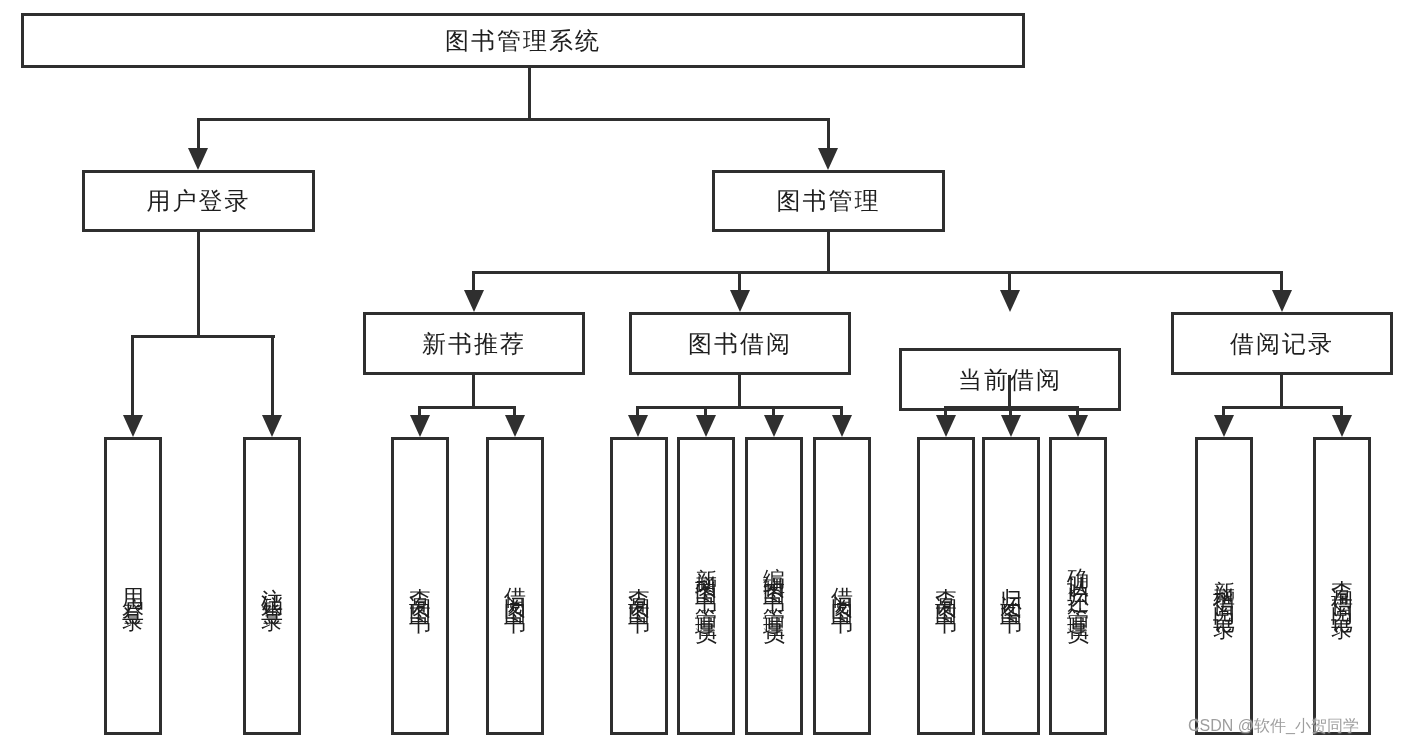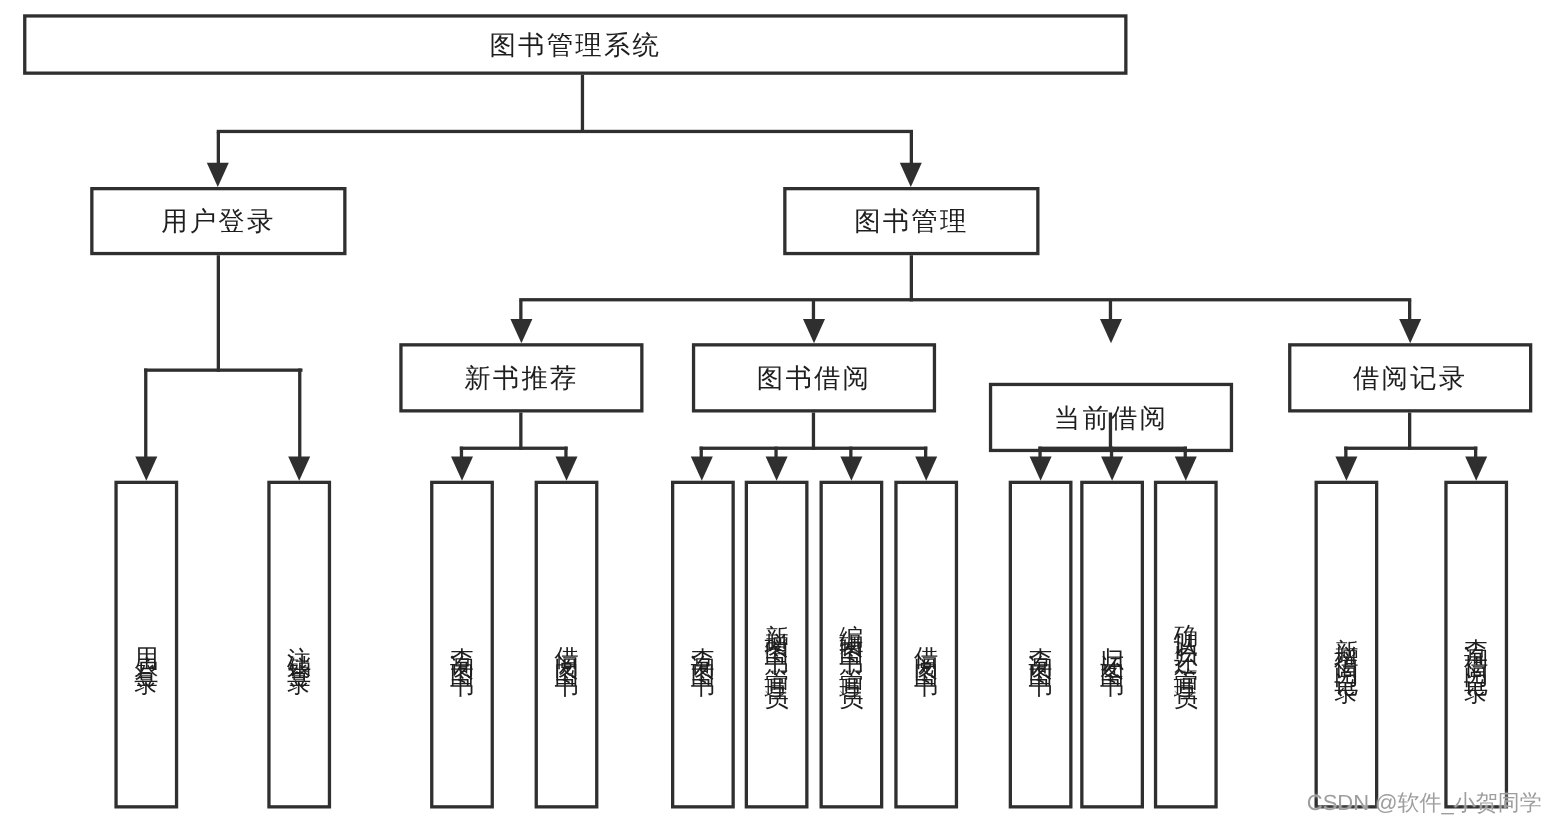--- a/index.html
+++ b/index.html
@@ -51,21 +51,21 @@
   .h{position:absolute;height:3px;background:var(--line);}
   .arw{
     position:absolute;width:0;height:0;
     border-left:10px solid transparent;
     border-right:10px solid transparent;
     border-top:22px solid var(--line);
   }
   .wm{
     position:absolute;
     left:1188px;top:716px;
-    font-size:20px;
+    font-size:16px;
     color:var(--watermark);
     text-shadow:0 0 2px #ffffff;
     white-space:nowrap;
   }
 </style>
 </head>
 <body>
 
 <div id="stage">
 

